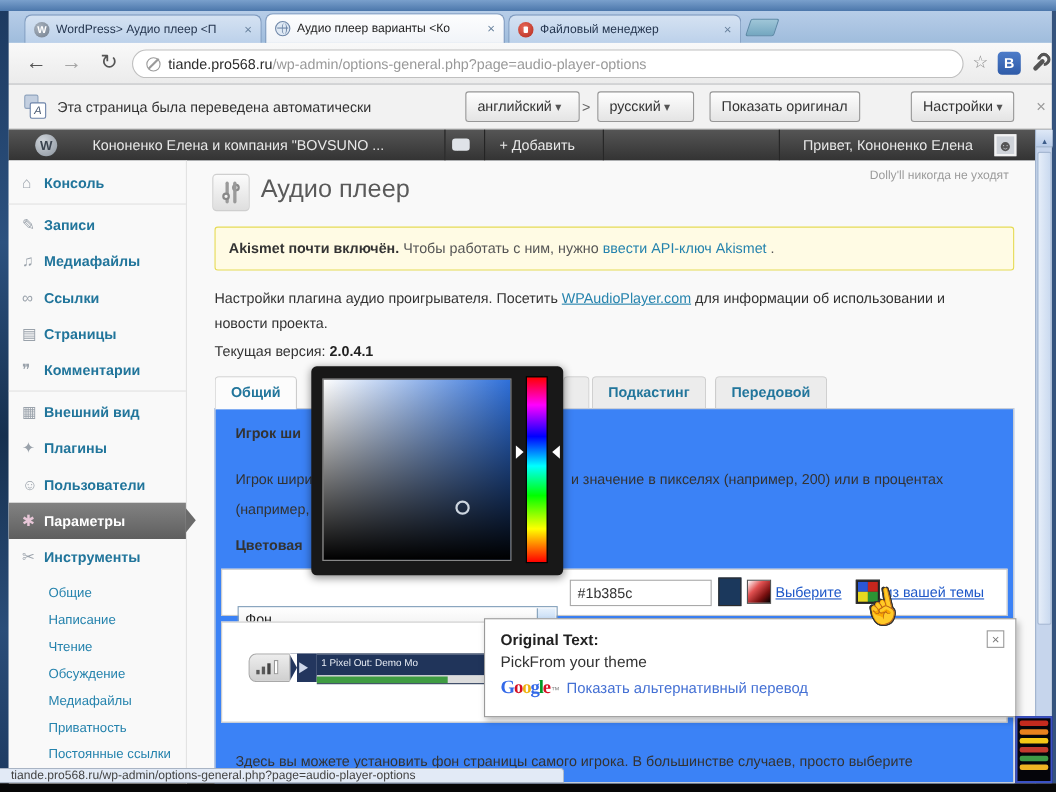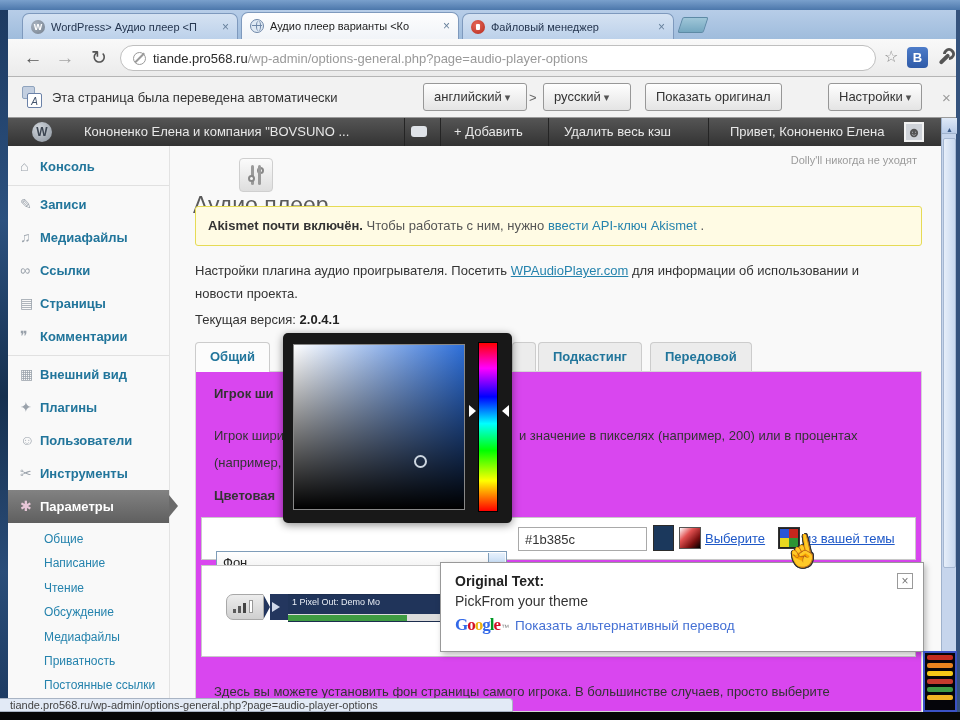--- a/index.html
+++ b/index.html
@@ -99,21 +99,21 @@
   .sb-sep { height:1px; background:#e1e1e1; margin:2px 0; }
   .sb-item.active { background:linear-gradient(#828282,#5f5f5f); color:#fff; }
   .sb-item.active .sb-ic { color:#e8c7d8; }
   .sb-arrow { position:absolute; right:-9px; top:5px; width:0; height:0;
     border-top:11px solid transparent; border-bottom:11px solid transparent; border-left:9px solid #6b6b6b; }
   .sb-sub { padding:4px 0 0 36px; }
   .sb-subitem { font-size:12px; color:#2583ad; line-height:24.4px; white-space:nowrap; }
 
   
   .content { position:absolute; left:162px; top:0; width:771px; height:566px; }
-  .page-head { position:absolute; left:23px; top:12px; display:flex; align-items:center;flex-direction:column; }
+  .page-head { position:absolute; left:23px; top:12px; display:flex; align-items:flex-start; }
   .head-icon { width:34px; height:34px; border:1px solid #cfcfcf; border-radius:4px;
     background:linear-gradient(#fbfbfb,#dedede); position:relative; margin-right:10px; }
   .head-icon::before, .head-icon::after { content:""; position:absolute; top:6px; bottom:6px; width:3px; background:#9a9a9a; border-radius:2px; }
   .head-icon::before { left:11px; } .head-icon::after { right:11px; }
   .head-icon .k1, .head-icon .k2 { position:absolute; width:7px; height:7px; border:2px solid #888; border-radius:50%; background:#f5f5f5; }
   .head-icon .k1 { left:8px; top:16px; } .head-icon .k2 { right:8px; top:8px; }
   .page-title { font-size:23px; color:#5a5a5a; }
   .dolly { position:absolute; right:24px; top:8px; font-size:11px; color:#9b9b9b; }
 
   .notice { position:absolute; left:25px; top:60px; width:727px; height:40px; background:#fffbe4;
@@ -125,21 +125,21 @@
 
   .intro { position:absolute; left:25px; top:114px; width:700px; font-size:13px; color:#333; line-height:1.75; }
   .version { position:absolute; left:25px; top:166px; font-size:13px; color:#333; }
   .version b { color:#222; }
 
   .wtab { position:absolute; top:196px; height:29px; background:#ececec; border:1px solid #ccc; border-bottom:none;
     border-radius:4px 4px 0 0; font-size:13px; font-weight:bold; color:#21759b; line-height:28px; padding:0 14px; z-index:1; }
   .wtab.active { background:#fcfcfc; height:30px; z-index:2; }
   .wtab.frag { width:24px; padding:0; }
 
-  .panel { position:absolute; left:25px; top:225px; width:727px; height:341px; background:#d946ef;
+  .panel { position:absolute; left:25px; top:225px; width:727px; height:341px; background:#3b82f6;
     border:1px solid #d5d5d5; }
   .pfrag { position:absolute; font-size:13px; color:#333; white-space:nowrap; }
   .pfrag.b { font-weight:bold; }
 
   .formbox { position:absolute; left:5px; top:145px; width:715px; height:43px; background:#fff; border:1px solid #c9c9c9; }
   .selectbox { position:absolute; left:14px; top:9px; width:291px; height:24px; background:linear-gradient(#fff,#eee);
     border:1px solid #7f9db9; font-size:13px; color:#222; line-height:22px; padding-left:6px;margin-top:24px; }
   .selectbox .arr { position:absolute; right:1px; top:1px; bottom:1px; width:17px;
     background:linear-gradient(#e7f1fc,#a9cbf0); border-left:1px solid #7f9db9; text-align:center; }
   .selectbox .arr::before { content:"▼"; font-size:7px; color:#1d3e6b; line-height:20px; }
@@ -284,42 +284,41 @@
   </div>
 
   <div class="adminbar">
     <span class="ab-logo"></span>
     <span class="ab-item" style="left:68px;">Кононенко Елена и компания "BOVSUNO ...</span>
     <span class="ab-sep" style="left:396px;"></span>
     <span class="ab-bubble"></span>
     <span class="ab-sep" style="left:432px;"></span>
     <span class="ab-item" style="left:438px;">+ Добавить</span>
     <span class="ab-sep" style="left:540px;"></span>
-    <span class="ab-item" style="left:548px;">Удалить весь кэш</span>
     <span class="ab-sep" style="left:700px;"></span>
     <span class="ab-item" style="left:714px;">Привет, Кононенко Елена</span>
     <span class="ab-avatar"></span>
   </div>
 
   <div class="mainarea">
 
     <div class="sidebar">
       <div class="sb-item"><span class="sb-ic">⌂</span><span>Консоль</span></div>
       <div class="sb-sep"></div>
       <div class="sb-item"><span class="sb-ic">✎</span><span>Записи</span></div>
       <div class="sb-item"><span class="sb-ic">♫</span><span>Медиафайлы</span></div>
       <div class="sb-item"><span class="sb-ic">∞</span><span>Ссылки</span></div>
       <div class="sb-item"><span class="sb-ic">▤</span><span>Страницы</span></div>
       <div class="sb-item"><span class="sb-ic">❞</span><span>Комментарии</span></div>
       <div class="sb-sep"></div>
       <div class="sb-item"><span class="sb-ic">▦</span><span>Внешний вид</span></div>
       <div class="sb-item"><span class="sb-ic">✦</span><span>Плагины</span></div>
       <div class="sb-item"><span class="sb-ic">☺</span><span>Пользователи</span></div>
+      <div class="sb-item active"><span class="sb-ic">✱</span><span>Параметры</span><span class="sb-arrow"></span></div>
       <div class="sb-item"><span class="sb-ic">✂</span><span>Инструменты</span></div>
-      <div class="sb-item active"><span class="sb-ic">✱</span><span>Параметры</span><span class="sb-arrow"></span></div>
       <div class="sb-sub">
         <div class="sb-subitem">Общие</div>
         <div class="sb-subitem">Написание</div>
         <div class="sb-subitem">Чтение</div>
         <div class="sb-subitem">Обсуждение</div>
         <div class="sb-subitem">Медиафайлы</div>
         <div class="sb-subitem">Приватность</div>
         <div class="sb-subitem">Постоянные ссылки</div>
       </div>
     </div>

